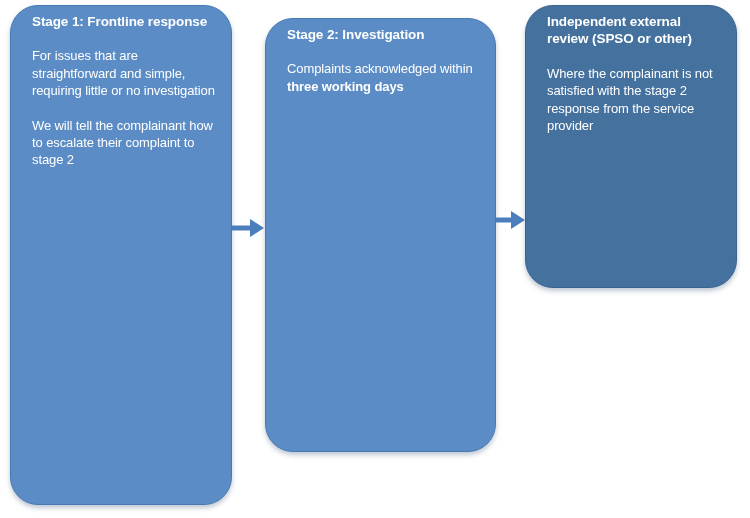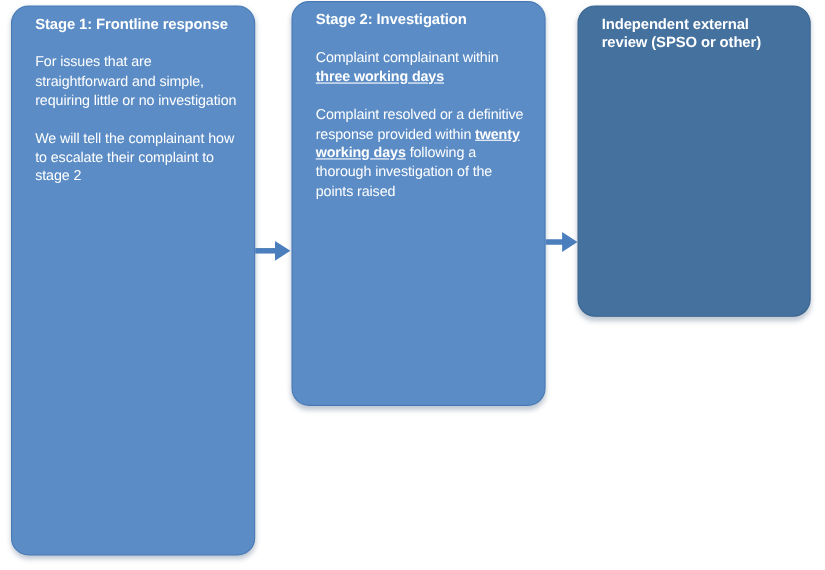--- a/index.html
+++ b/index.html
@@ -11,21 +11,21 @@
     position: relative;
     width: 750px;
     height: 518px;
     background: #ffffff;
     font-family: "Liberation Sans", "DejaVu Sans", sans-serif;
     overflow: hidden;
   }
   .box {
     position: absolute;
     box-sizing: border-box;
-    border-radius: 16px;
+    border-radius: 28px;
     color: #ffffff;
     padding: 7px 14px 6px 21px;
     background: var(--stage-box-fill);
     border: 1px solid var(--stage-box-border);
     box-shadow: 0 3px 5px rgba(110, 130, 155, 0.45);
     font-size: 13px;
     letter-spacing: -0.1px;
     line-height: 17.4px;
   }
   .box.review {
@@ -37,24 +37,24 @@
     font-size: 13.5px;
     font-weight: bold;
     line-height: 17.4px;
     color: var(--text);
   }
   .para {
     margin: 0 0 17px 0;
     color: var(--text);
   }
   .para:last-child { margin-bottom: 0; }
-  .para strong { font-weight: bold; text-decoration: underline; }
+  .para strong { font-weight: bold; }
 
   #box-stage1 { left: 10px;  top: 5px; width: 222px; height: 500px; }
-  #box-stage2 { left: 265px; top: 1px; width: 231px; height: 368px; }
+  #box-stage2 { left: 265px; top: 18px; width: 231px; height: 434px; }
   #box-review { left: 525px; top: 5px; width: 212px; height: 283px; }
 
   .arrow { position: absolute; }
   #arrow-1 { left: 232px; top: 218px; width: 32px; height: 19px; }
   #arrow-2 { left: 496px; top: 210px; width: 29px; height: 19px; }
   .arrow .shaft {
     position: absolute;
     left: 0;
     top: 50%;
     transform: translateY(-50%);
@@ -88,29 +88,29 @@
   </section>
 
   <div class="arrow" id="arrow-1">
     <div class="shaft"></div>
     <div class="head"></div>
   </div>
 
   <section class="box" id="box-stage2">
     <h2 class="title">Stage 2: Investigation</h2>
     <div class="paras">
-        <p class="para"><span>Complaint complainant within </span><strong>three working days</strong></p>
-        <p class="para"><span>Complaint resolved or a definitive response provided within </span><strong>twenty working days</strong><span> following a thorough investigation of the points raised</span></p>
+        <p class="para"><span>Complaints acknowledged within </span><strong>three working days</strong></p>
       </div>
   </section>
 
   <div class="arrow" id="arrow-2">
     <div class="shaft"></div>
     <div class="head"></div>
   </div>
 
   <section class="box review" id="box-review">
     <h2 class="title">Independent external review (SPSO or other)</h2>
     <div class="paras">
+        <p class="para"><span>Where the complainant is not satisfied with the stage 2 response from the service provider</span></p>
       </div>
   </section>
 
 </div>
 
 </body></html>

